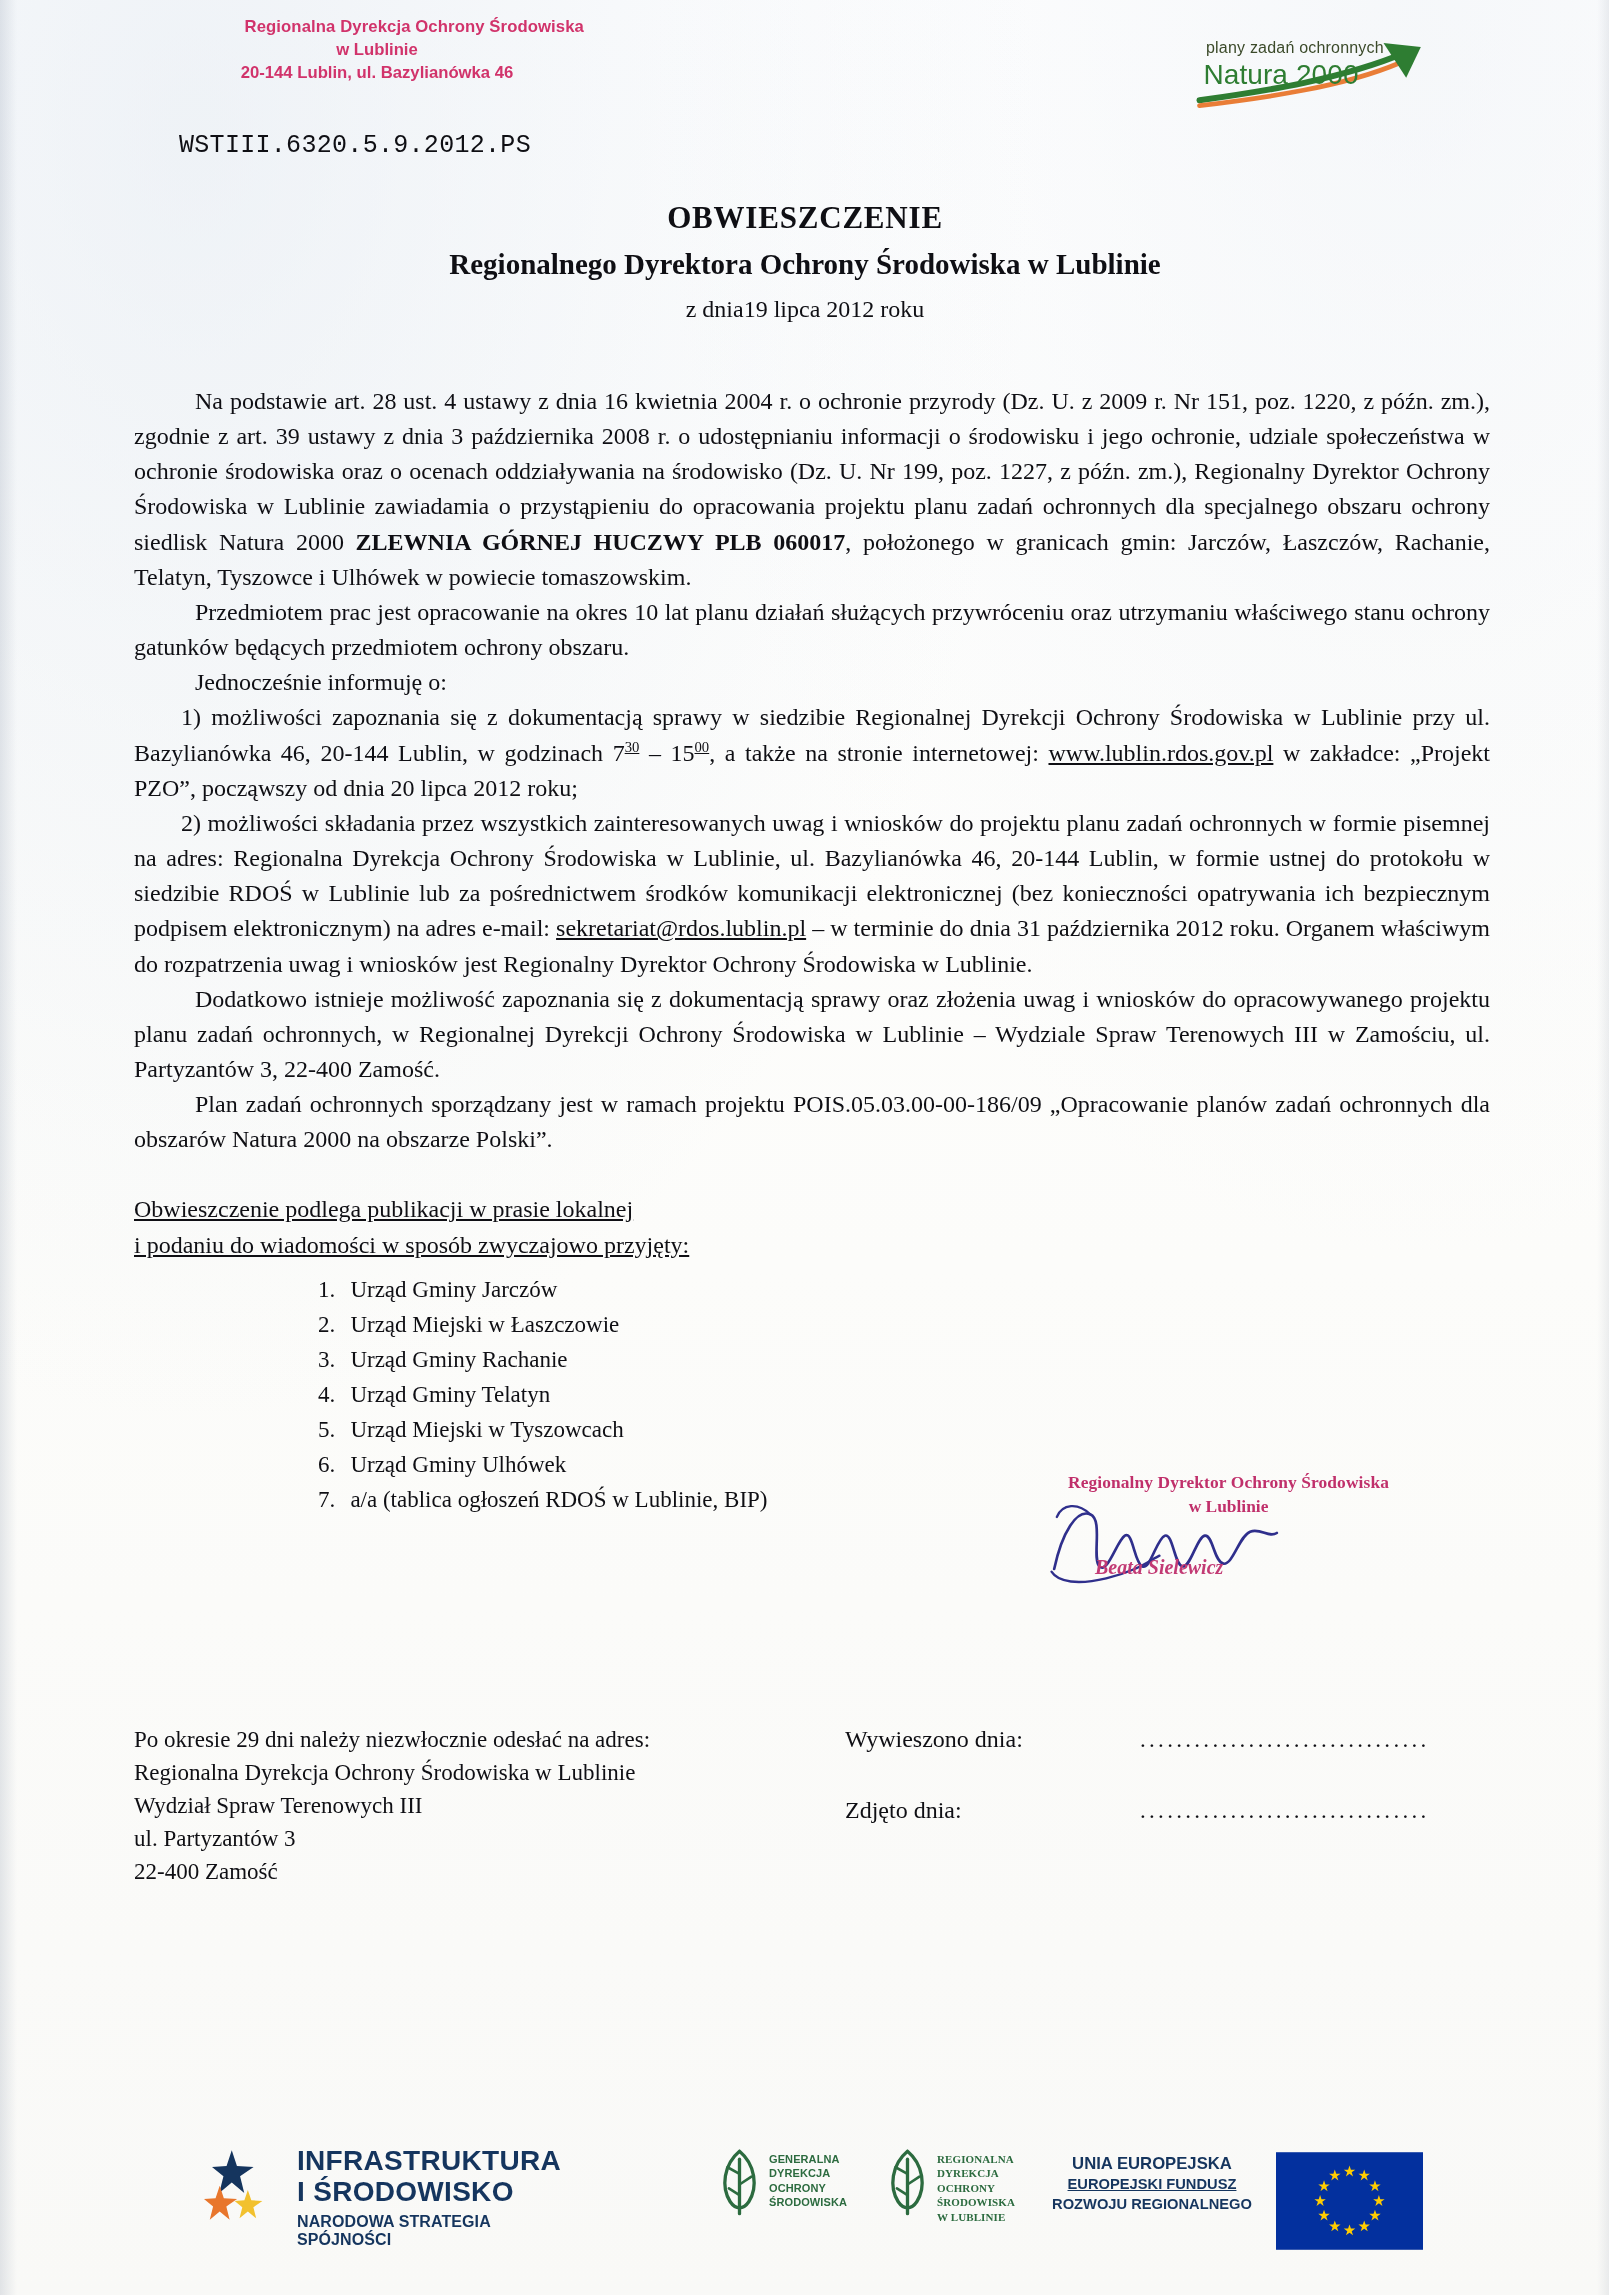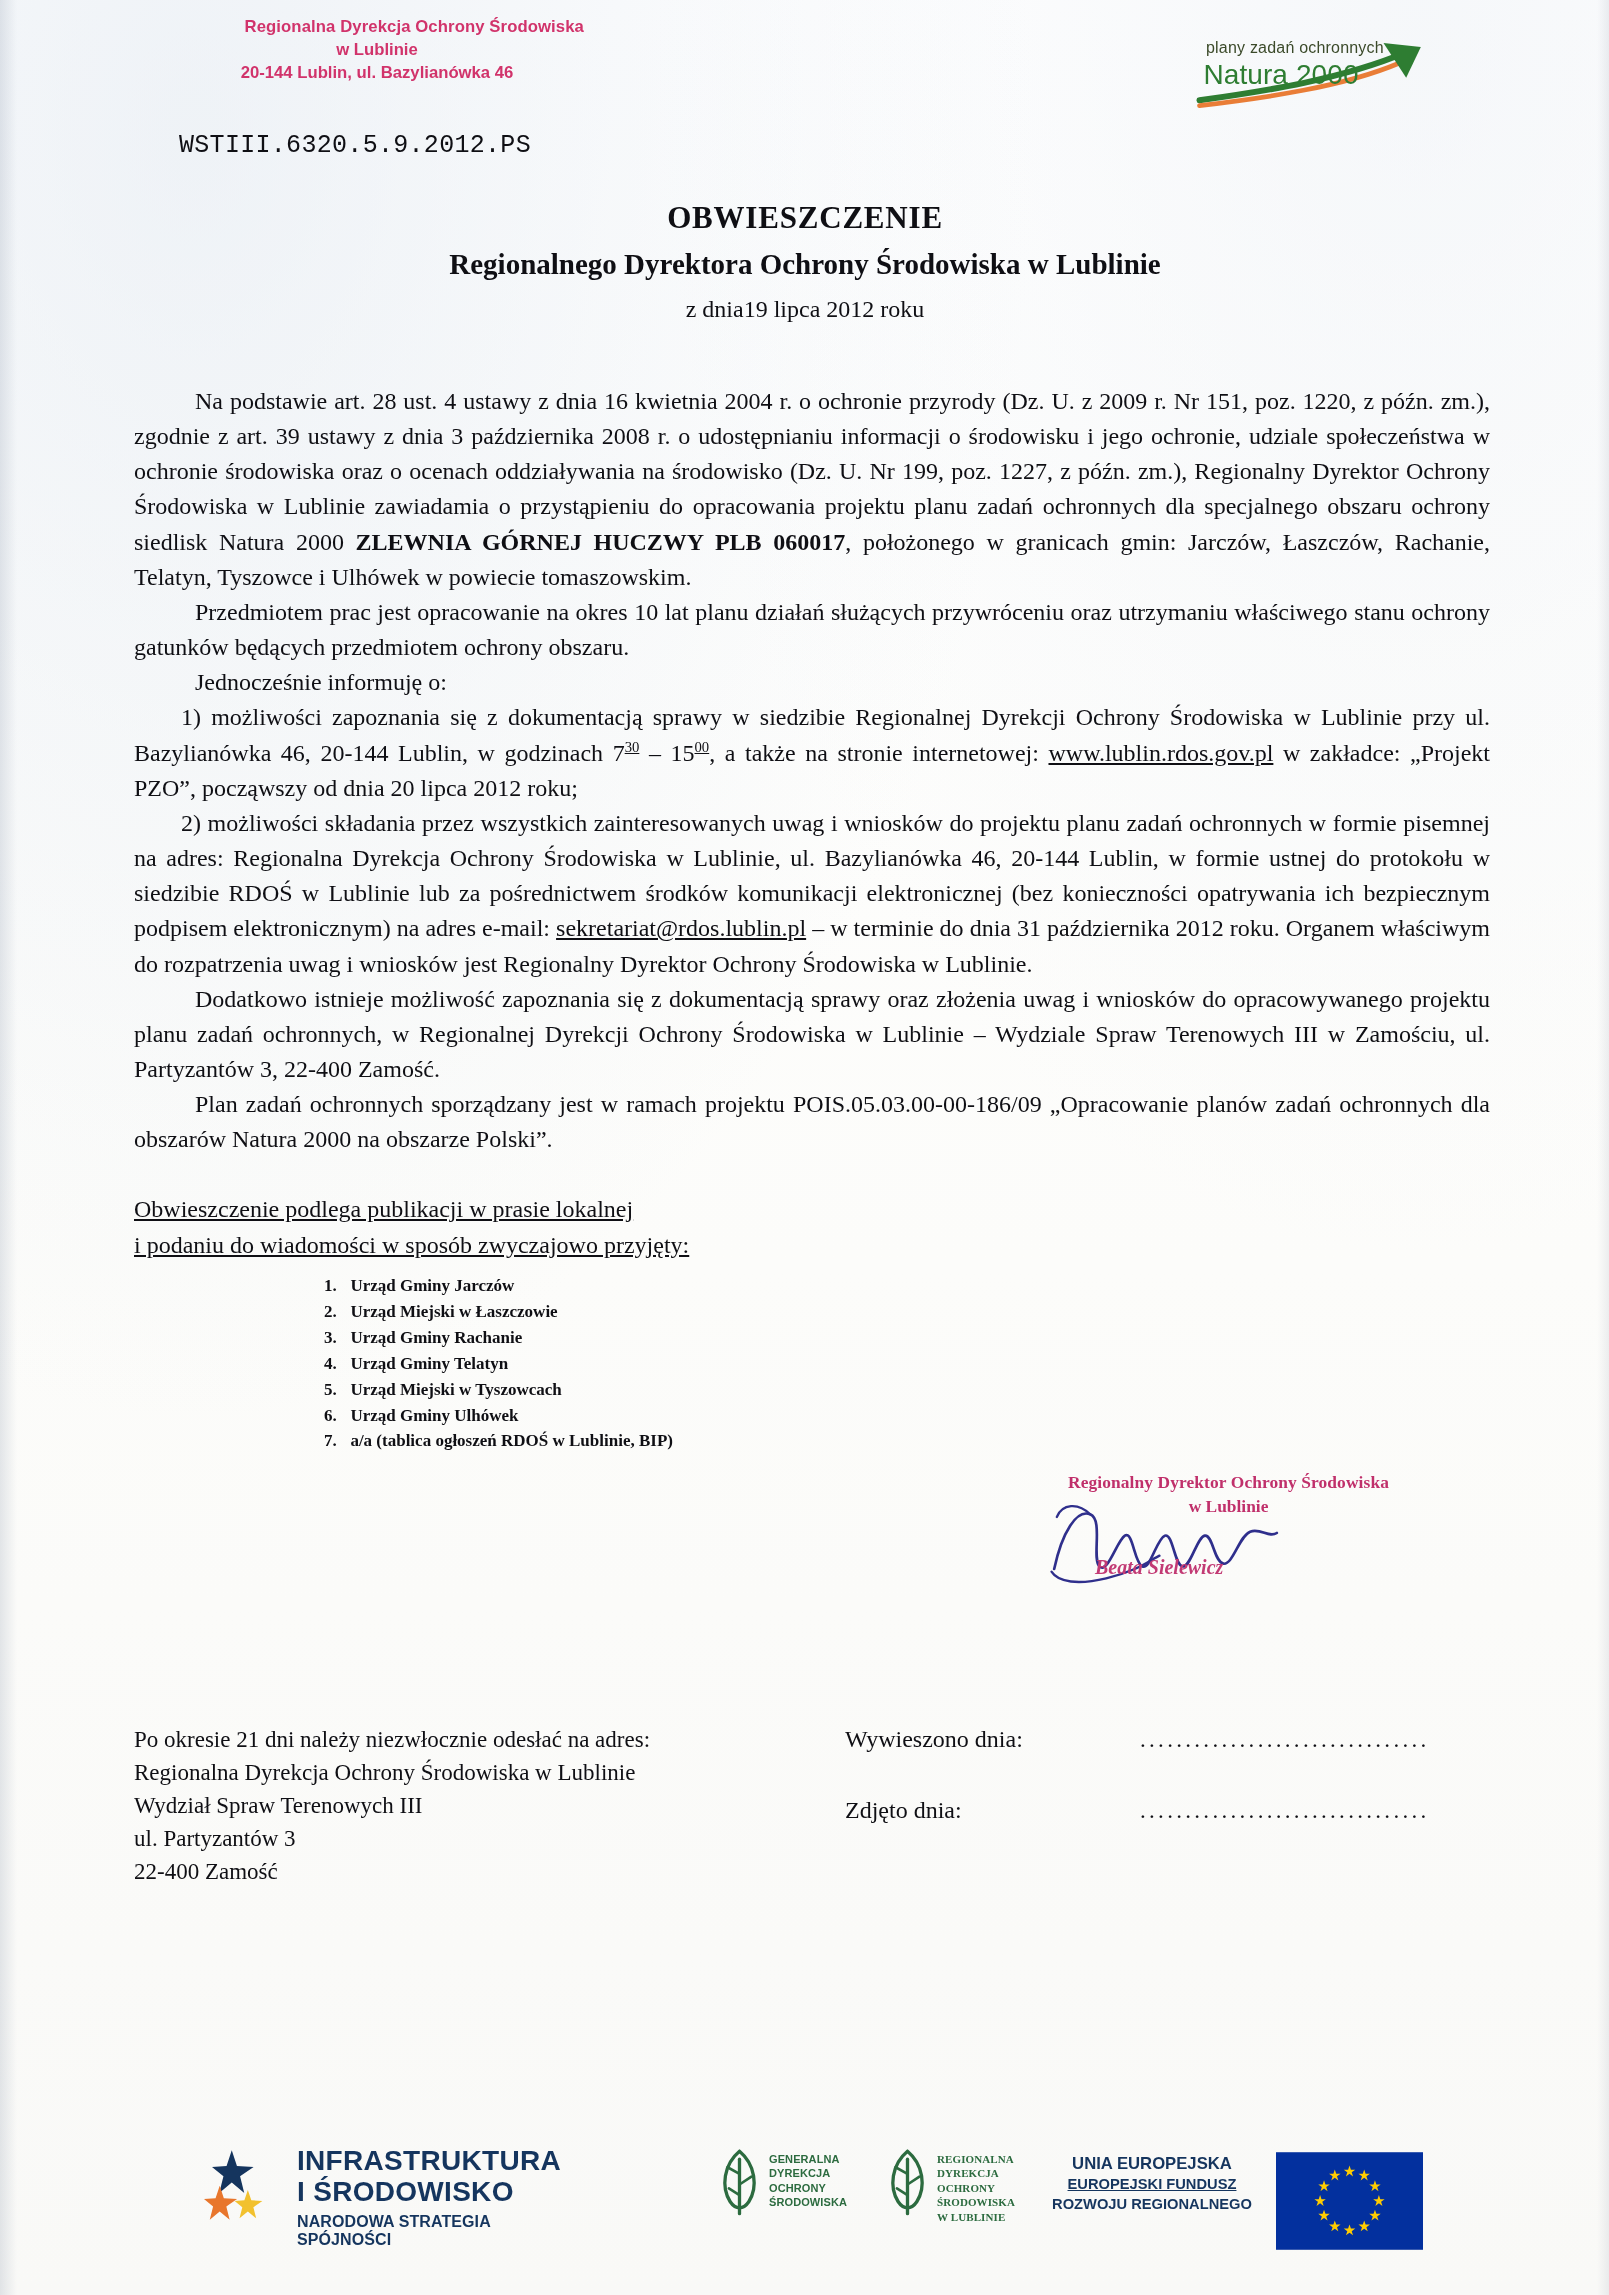--- a/index.html
+++ b/index.html
@@ -134,23 +134,22 @@
 
   .publikacja {
     margin-top: 35px;
     text-indent: 0;
   }
   .publikacja span { text-decoration: underline; }
 
   ol.offices {
     margin: 10.7px 0 0 0;
     padding-left: 207px;
-    font-size: 17px;
+    font-size: 23px;
     line-height: 1.52;
-    font-weight: bold;
   }
   ol.offices li { margin: 0; padding-left: 9.4px; }
 
   .footer-left {
     position: absolute;
     left: 134px;
     top: 1723px;
     font-size: 23px;
     line-height: 1.44;
   }
@@ -312,21 +311,21 @@
     <div class="s2">w Lublinie</div>
     <svg width="347" height="100" viewBox="0 0 520 150">
       <path d="M 18 108 C 30 52, 52 18, 72 26 C 92 34, 74 92, 86 104 C 98 116, 112 66, 124 58 C 136 50, 138 98, 150 104 C 162 110, 172 62, 184 58 C 196 54, 198 100, 210 104 C 222 108, 232 60, 244 58 C 256 56, 258 98, 272 100 C 286 102, 296 58, 312 52 C 328 46, 340 62, 352 54" stroke="#2f2f8c" stroke-width="4" fill="none" stroke-linecap="round" stroke-linejoin="round"></path>
       <path d="M 14 112 C 24 128, 54 132, 96 122 C 140 112, 160 96, 176 88" stroke="#2f2f8c" stroke-width="3.5" fill="none" stroke-linecap="round"></path>
       <path d="M 72 26 C 54 8, 30 10, 22 30" stroke="#2f2f8c" stroke-width="3.5" fill="none" stroke-linecap="round"></path>
     </svg>
     <div class="s3">Beata Sielewicz</div>
   </div>
 
   <div class="footer-left">
-    <div>Po okresie 21 dni należy niezwłocznie odesłać na adres:</div>
+    <div>Po okresie 29 dni należy niezwłocznie odesłać na adres:</div>
     <div>Regionalna Dyrekcja Ochrony Środowiska w Lublinie</div>
     <div>Wydział Spraw Terenowych III</div>
     <div>ul. Partyzantów 3</div>
     <div>22-400 Zamość</div>
   </div>
 
   <div class="footer-right">
     <div class="row">
       <div class="lbl">Wywieszono dnia:</div>
       <div class="dots">................................</div>

